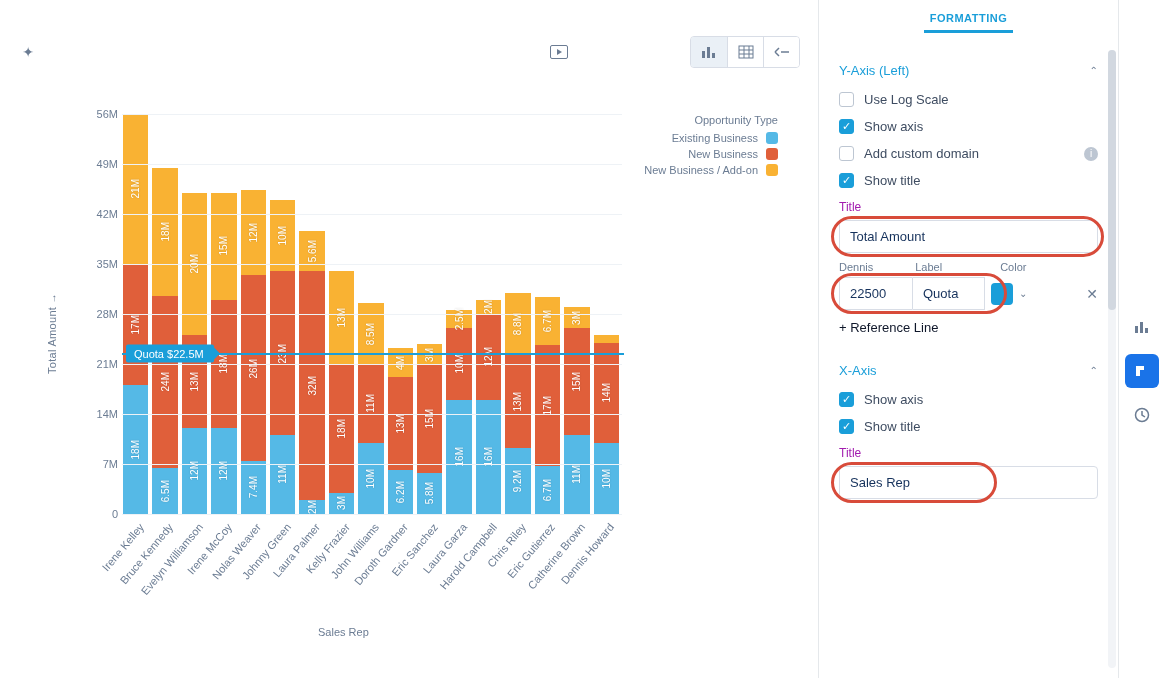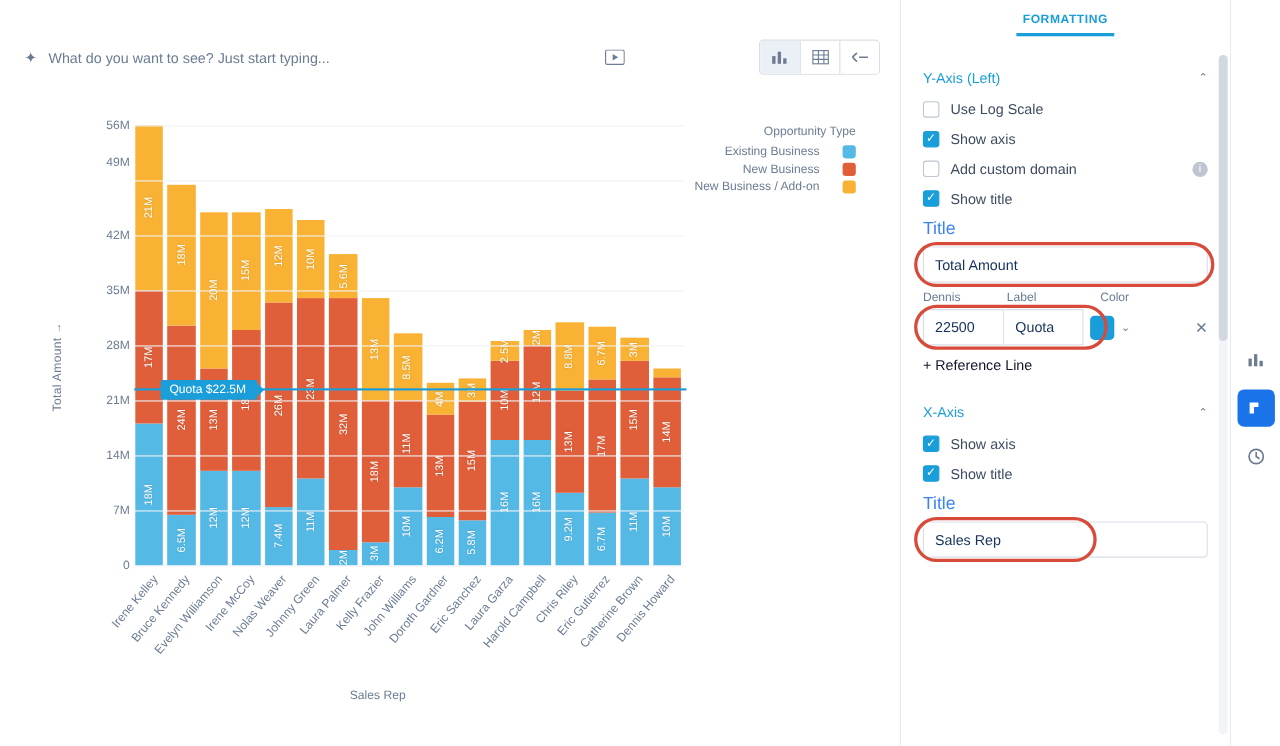--- a/index.html
+++ b/index.html
@@ -41,35 +41,35 @@
   .ref-label::after { content:""; position:absolute; right:-6px; top:50%; transform:translateY(-50%); border:6px solid transparent; border-left-color:#1a9ed9; border-right:0; }
 
   .x-labels { position:absolute; left:104px; top: 407px; width:500px; display:flex; }
   .x-lab { flex:1; position:relative; }
   .x-lab span { position:absolute; left:50%; top:0; transform-origin: left top; transform: rotate(-50deg) translateX(-100%); white-space:nowrap; font-size:11px; color:#6b7c93; }
   .x-title { position:absolute; left:300px; top: 512px; font-size:11px; color:#6b7c93; }
   
   
   .legend { position:absolute; right:22px; top: 0; text-align:right; }
   .legend-title { font-size:11px; color:#6b7c93; margin-bottom:6px; }
-  .legend-item { display:flex; align-items:center; justify-content:flex-end; gap:21px; font-size:11px; color:#6b7c93; margin-bottom:4px; }
+  .legend-item { display:flex; align-items:center; justify-content:flex-end; gap:8px; font-size:11px; color:#6b7c93; margin-bottom:4px; }
   .swatch { width:12px; height:12px; border-radius:3px; }
 
   
   .tab-head { text-align:center; padding:8px 0; }
   .tab { display:inline-block; font-size:11px; font-weight:600; letter-spacing:.5px; color:#1a9ed9; padding:4px 6px 6px; border-bottom:3px solid #1a9ed9; }
   .side-scroll { padding: 12px 20px; height: calc(100% - 34px); overflow:hidden; position:relative; }
   .section-head { display:flex; align-items:center; justify-content:space-between; padding: 10px 0 4px; color:#1a9ed9; font-size:13px; cursor:pointer; }
   .section-body { padding: 4px 0 14px; }
   .opt-row { display:flex; align-items:center; gap:10px; padding:6px 0; font-size:13px; color:#3e4c61; }
   .cb { width:15px; height:15px; border:1px solid #bdc6d2; border-radius:3px; display:flex; align-items:center; justify-content:center; background:#fff; }
   .cb.checked { background:#1a9ed9; border-color:#1a9ed9; }
   .cb.checked::after { content:"✓"; color:#fff; font-size:11px; line-height:1; }
   .info-icon { width:14px; height:14px; border-radius:50%; background:#bdc6d2; color:#fff; font-size:10px; display:flex; align-items:center; justify-content:center; margin-left:auto; }
-  .field-label { font-size:16px; color:#3b82f6; margin:6px 0 6px; }
+  .field-label { font-size:12px; color:#a21caf; margin:6px 0 6px; }
   .text-input { width:100%; border:1px solid #d8dde6; border-radius:4px; padding:8px 10px; font-size:13px; color:#16325c; outline:none; background:#fff; }
   .ref-row { display:flex; align-items:center; gap:0; margin-top:4px; }
   .ref-row .text-input { border-radius:4px 0 0 4px; width: 74px; }
   .ref-row .text-input.lbl { border-radius:0; border-left:0; width:72px; }
   .color-pick-wrap { display:flex; align-items:center; gap:6px; margin-left:6px; }
   .color-pick { width:22px; height:22px; border-radius:4px; background:#1a9ed9; }
   .chev { color:#6b7c93; font-size:10px; }
   .remove-x { margin-left:auto; color:#6b7c93; font-size:14px; cursor:pointer; }
   .add-ref { color:#0f172a; font-size:13px; padding:10px 0 4px; cursor:pointer; }
   .sub-labels { display:flex; gap:40px; font-size:11px; color:#6b7c93; margin-top:8px; }
@@ -90,21 +90,20 @@
   .rail-btn { width:34px; height:34px; border-radius:6px; display:flex; align-items:center; justify-content:center; color:#6b7c93; cursor:pointer; }
   .rail-btn.active { background:#1a73e8; color:#fff; }
 </style>
 </head>
 <body>
 
 <div class="app">
   <div class="main">
     <div class="toolbar">
       <span class="sparkle">✦</span>
-      <input class="query-input" placeholder="What do you want to see? Just start typing..." style="">
       <div class="tb-right">
         <span class="run-icon">
           <svg width="18" height="14" viewBox="0 0 18 14">
               <rect x="0.5" y="0.5" width="17" height="13" rx="1.5" fill="none" stroke="#6b7c93"></rect>
               <path d="M7 4 L12 7 L7 10 Z" fill="#6b7c93"></path>
             </svg>
         </span>
         <div class="view-btns">
           <div class="view-btn active">
             <svg width="16" height="14" viewBox="0 0 16 14">
@@ -135,21 +134,21 @@
     <div class="chart-wrap">
       <div class="y-title"><span>Total Amount</span> <span class="arrow">→</span></div>
       <div class="y-axis" id="y-axis">
           <div class="y-tick" style="top: 400px;">0</div>
           <div class="y-tick" style="top: 350px;">7M</div>
           <div class="y-tick" style="top: 300px;">14M</div>
           <div class="y-tick" style="top: 250px;">21M</div>
           <div class="y-tick" style="top: 200px;">28M</div>
           <div class="y-tick" style="top: 150px;">35M</div>
           <div class="y-tick" style="top: 100px;">42M</div>
-          <div class="y-tick" style="top: 34px; margin-left: 40px;">49M</div>
+          <div class="y-tick" style="top: 50px; margin-left: 40px;">49M</div>
           <div class="y-tick" style="top: 0px;">56M</div>
         </div>
       <div class="plot" id="plot">
         <div class="bars" id="bars">
             <div class="bar-col">
               <div class="seg" style="background: rgb(85, 185, 230); height: 128.571px; bottom: 0px;">
                 <span class="seg-label">18M</span>
               </div>
               <div class="seg" style="background: rgb(224, 95, 58); height: 121.429px; bottom: 128.571px;">
                 <span class="seg-label">17M</span>
@@ -336,21 +335,21 @@
       <div class="grid-line" style="top: 400px;"></div>
           <div class="grid-line" style="top: 350px;"></div>
           <div class="grid-line" style="top: 300px;"></div>
           <div class="grid-line" style="top: 250px;"></div>
           <div class="grid-line" style="top: 200px;"></div>
           <div class="grid-line" style="top: 150px;"></div>
           <div class="grid-line" style="top: 100px;"></div>
           <div class="grid-line" style="top: 50px;"></div>
           <div class="grid-line" style="top: 0px;"></div>
           <div class="ref-line" style="top: 239.286px;"></div>
-          <div class="ref-label-wrap" style="top: 239.286px; margin-left: 20px;"><span class="ref-label">Quota $22.5M</span></div>
+          <div class="ref-label-wrap" style="top: 239.286px;"><span class="ref-label">Quota $22.5M</span></div>
         </div>
       <div class="x-labels" id="x-labels">
           <div class="x-lab">
             <span>Irene Kelley</span>
           </div>
           <div class="x-lab">
             <span>Bruce Kennedy</span>
           </div>
           <div class="x-lab">
             <span>Evelyn Williamson</span>

